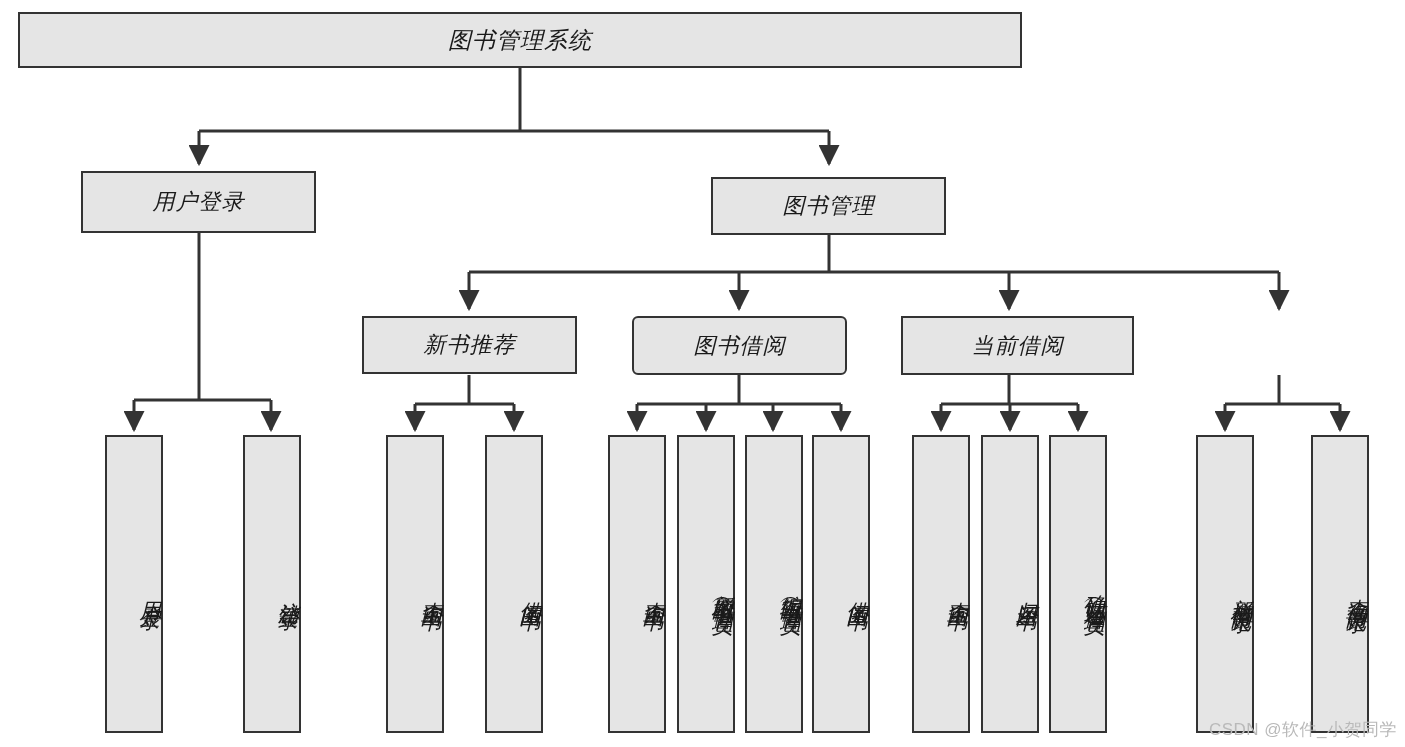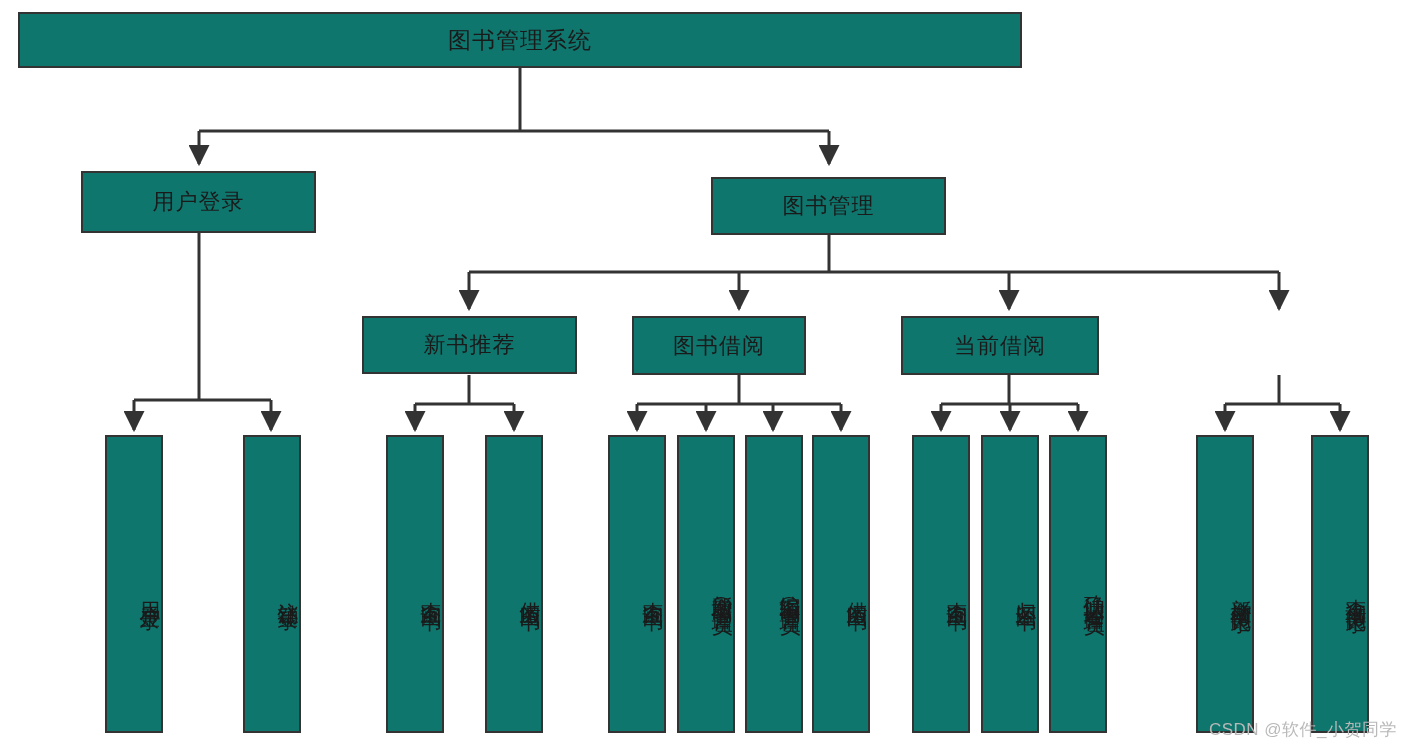--- a/index.html
+++ b/index.html
@@ -22,26 +22,27 @@
     left: 0;
     top: 0;
     width: 1405px;
     height: 747px;
     pointer-events: none;
   }
   .node {
     position: absolute;
     box-sizing: border-box;
     border: 2px solid #333333;
-    background: #0f766e;
+    background: #e5e5e5;
     display: flex;
     align-items: center;
     justify-content: center;
     color: #1a1a1a;
     z-index: 2;
+    font-style: italic;
   }
   .node.horiz {
     font-size: 22px;
     letter-spacing: 1px;
   }
   .node.root {
     font-size: 23px;
   }
   .node.vert {
     writing-mode: vertical-rl;
@@ -133,24 +134,24 @@
   <div class="node horiz" style="left:81px; top:171px; width:235px; height:62px;">
     <span>用户登录</span>
   </div>
   <div class="node horiz" style="left:711px; top:177px; width:235px; height:58px;">
     <span>图书管理</span>
   </div>
 
   <div class="node horiz" style="left:362px; top:316px; width:215px; height:58px;">
     <span>新书推荐</span>
   </div>
-  <div class="node horiz" style="left:632px; top:316px; width:174px; height:59px;">
+  <div class="node horiz" style="left:632px; top:316px; width:215px; height:59px;border-radius:6px;">
     <span>图书借阅</span>
   </div>
-  <div class="node horiz" style="left:901px; top:316px; width:198px; height:59px;justify-content:center;">
+  <div class="node horiz" style="left:901px; top:316px; width:233px; height:59px;justify-content:center;">
     <span>当前借阅</span>
   </div>
 
   <div class="node vert" style="left:105px; top:435px; width:58px; height:298px;">
     <span class="vlabel">用户登录</span>
   </div>
   <div class="node vert" style="left:243px; top:435px; width:58px; height:298px;">
     <span class="vlabel">注销登录</span>
   </div>
 

